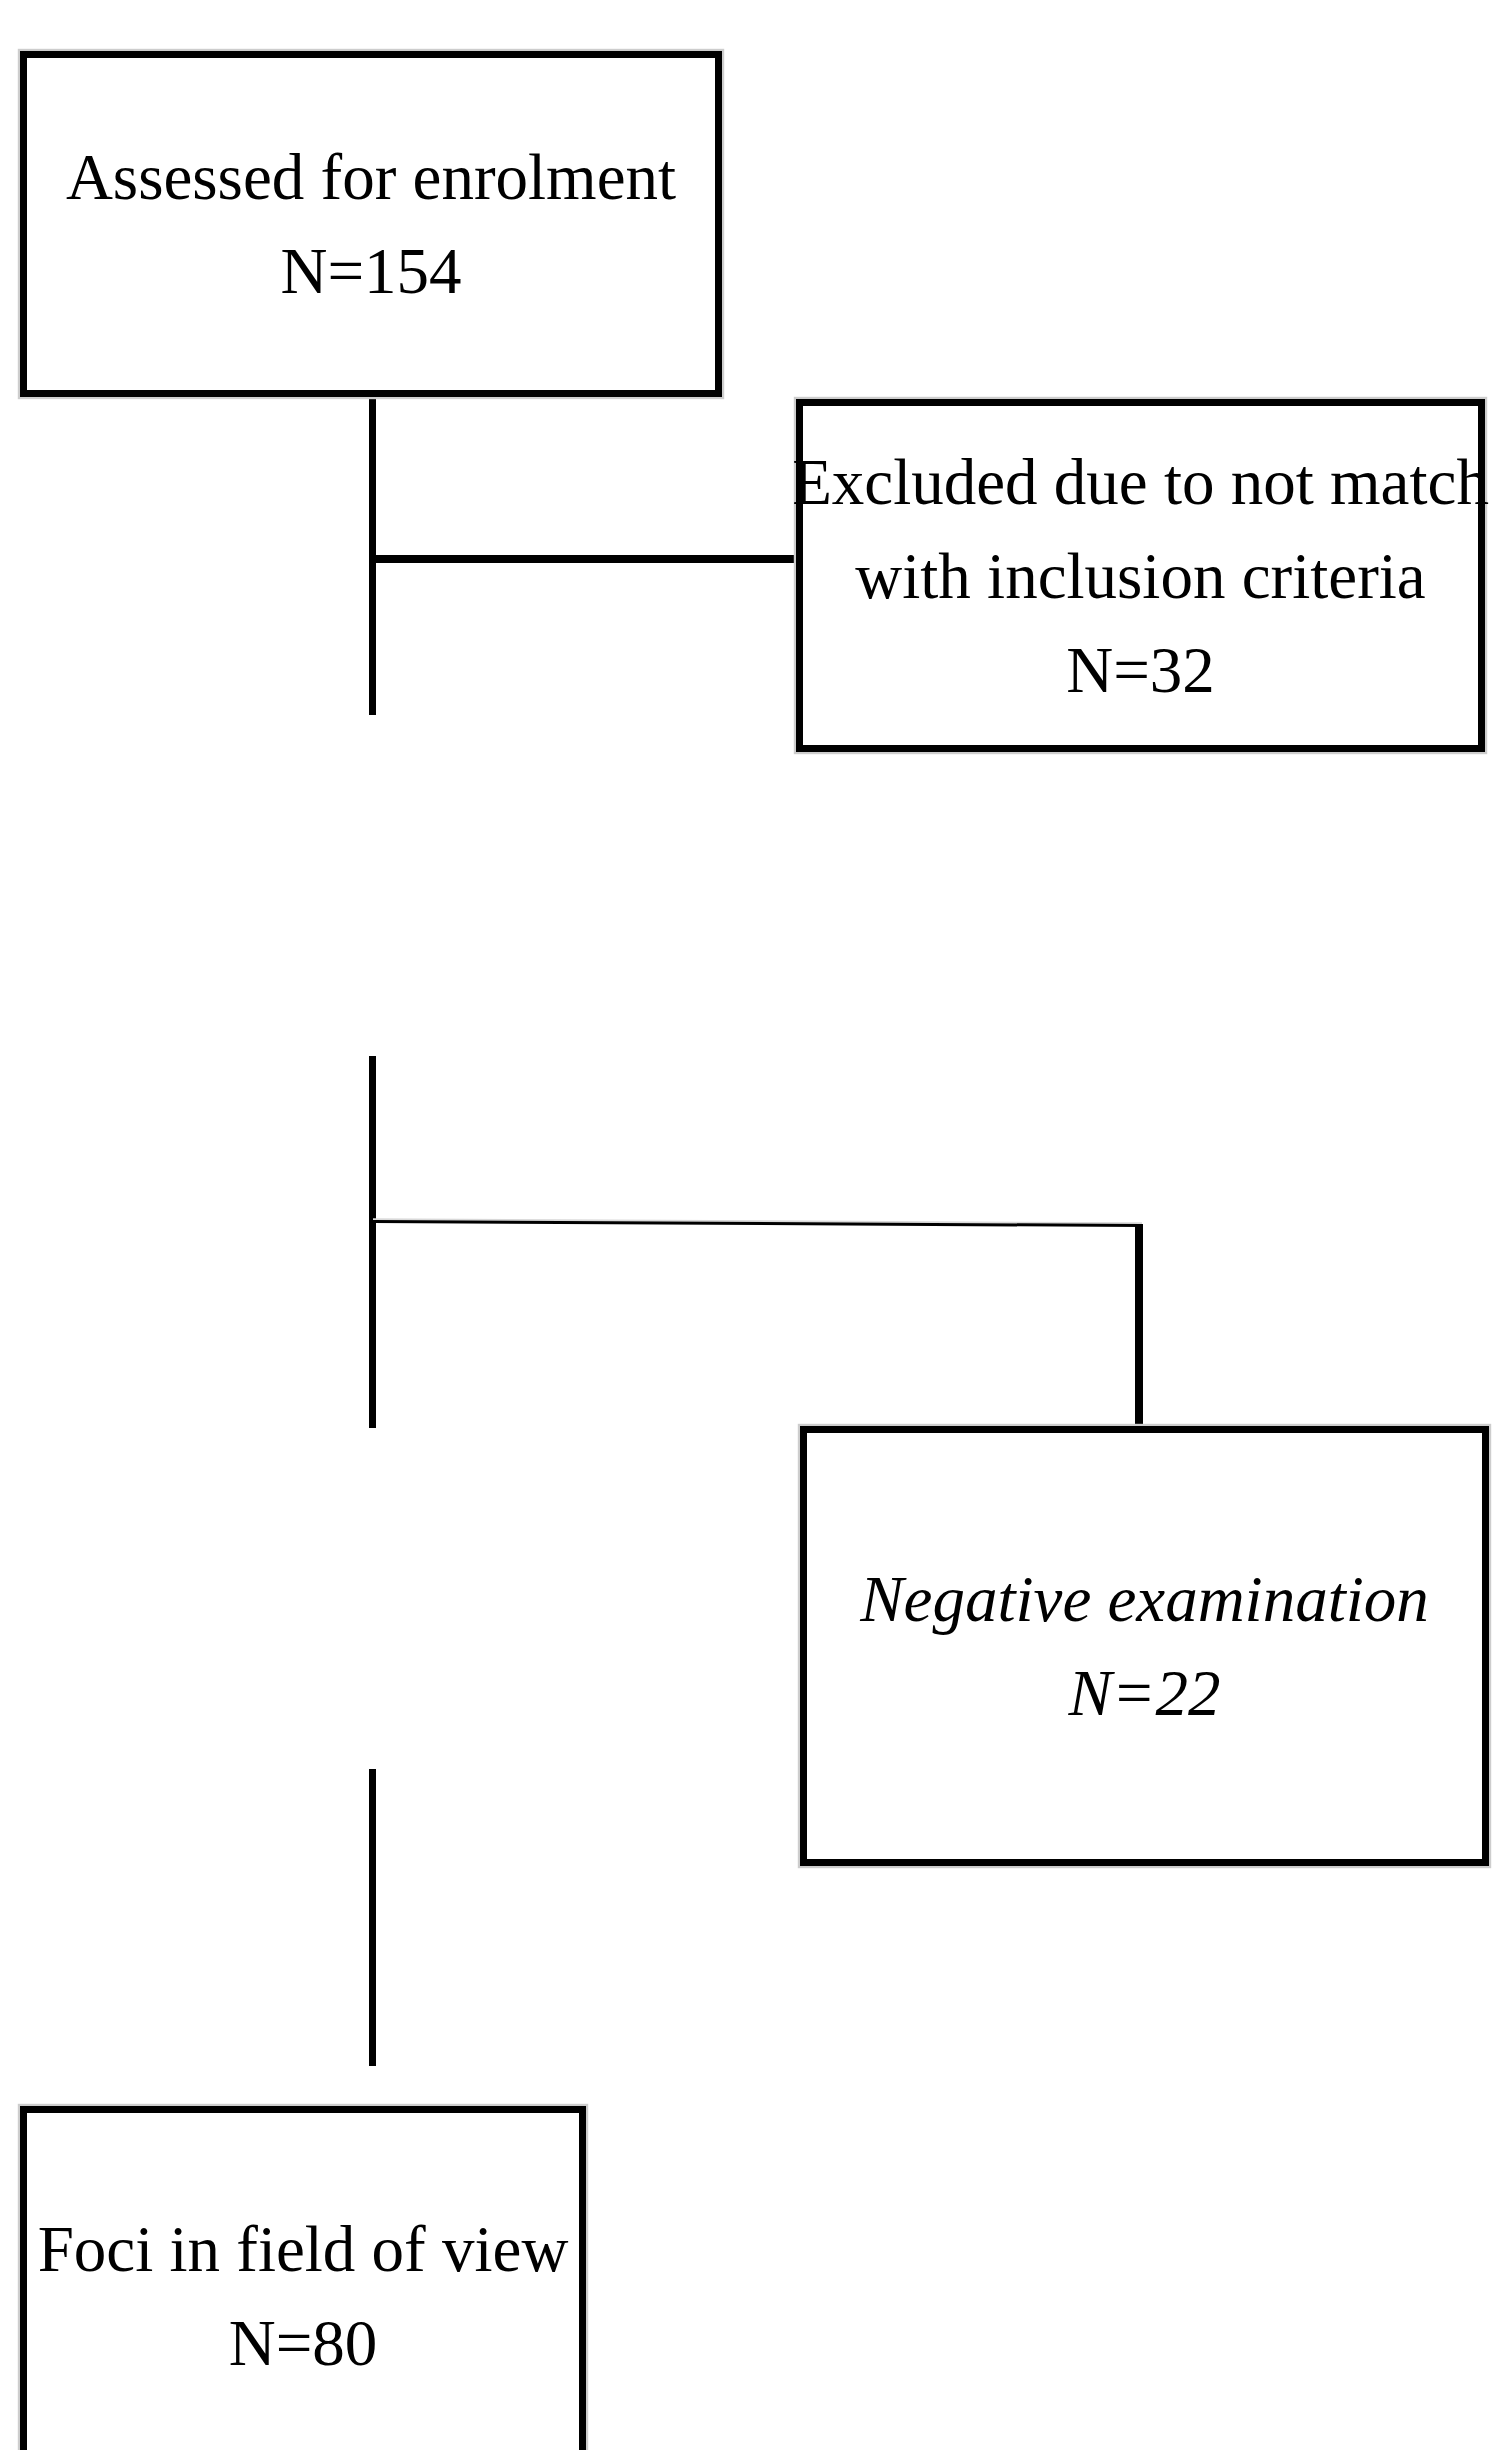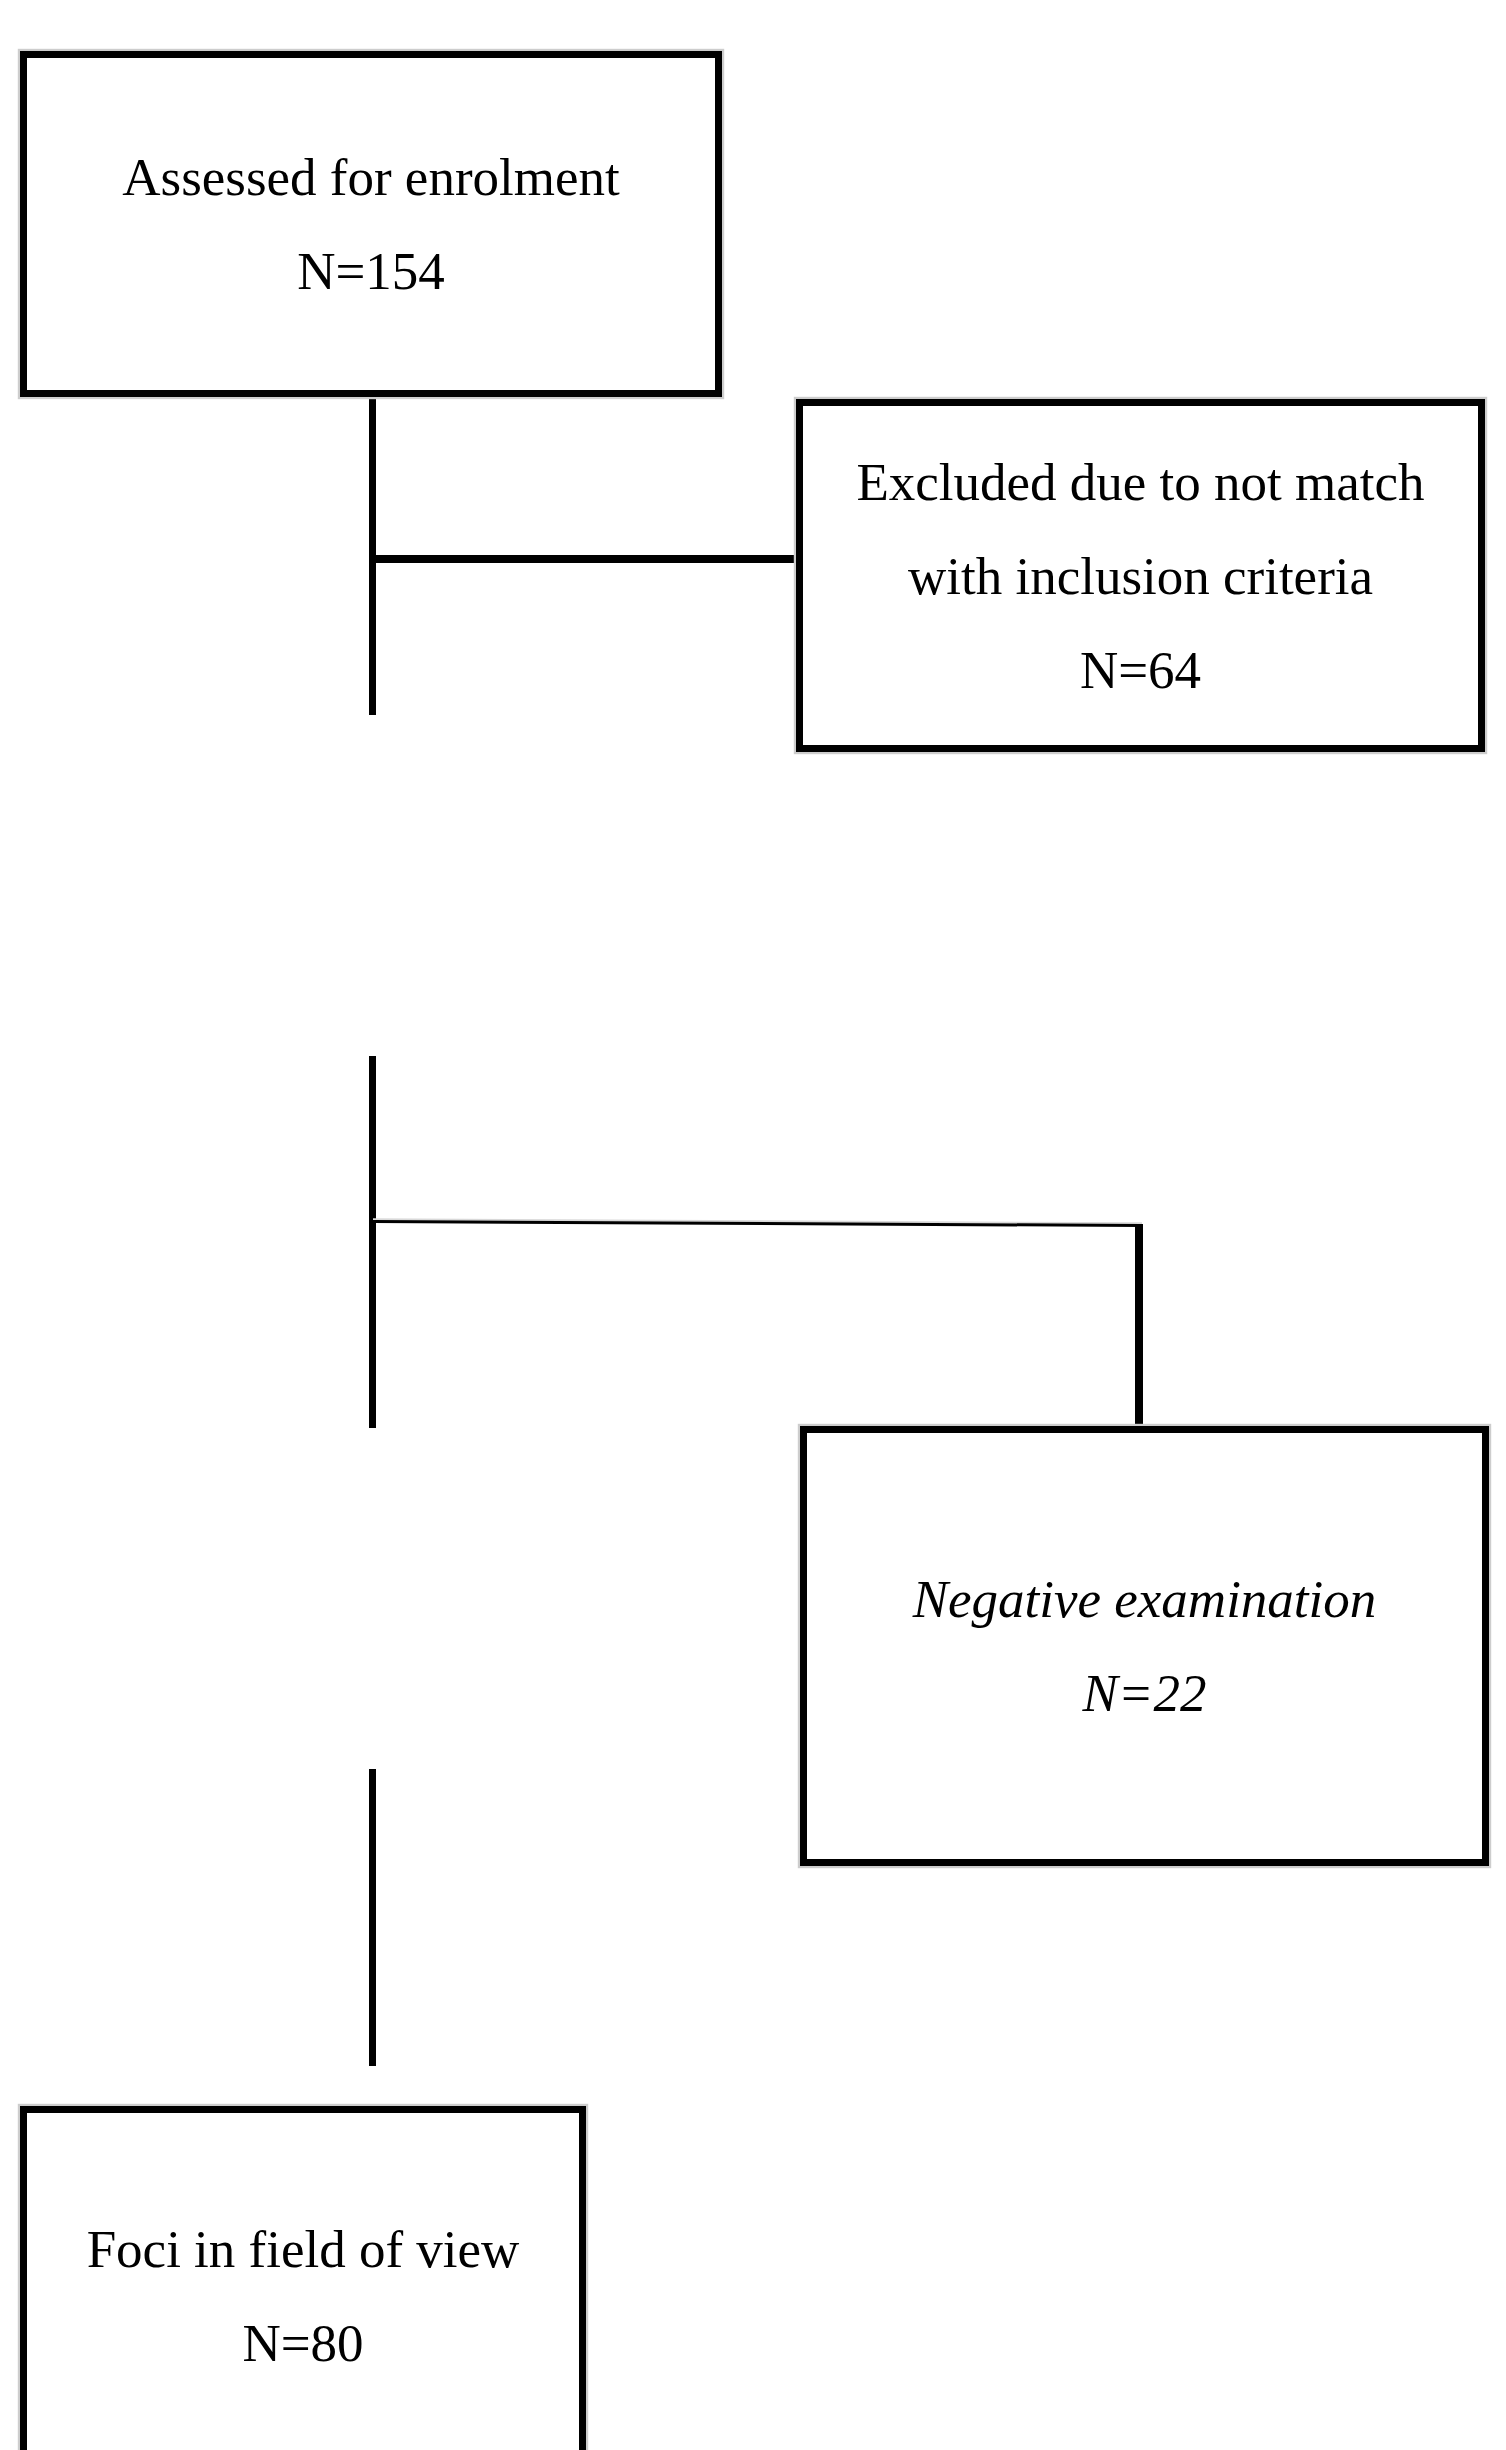--- a/index.html
+++ b/index.html
@@ -22,21 +22,21 @@
     border: 7.8px solid #000000;
     background: #ffffff;
     box-shadow: 0 0 0 2.2px #cdcdcd;
     display: flex;
     flex-direction: column;
     justify-content: center;
     align-items: center;
     text-align: center;
   }
   .fbox .bline {
-    font-size: 53px;
+    font-size: 65px;
     line-height: 94px;
     white-space: nowrap;
     letter-spacing: 0px;
   }
   .conn {
     position: absolute;
     background: #000000;
   }
   .conn.thin {
     height: 3.4px;
@@ -74,21 +74,21 @@
   <div class="conn" id="conn-v4"></div>
 
   <div class="fbox" id="box-assessed">
     <div class="bline">Assessed for enrolment</div>
     <div class="bline">N=154</div>
   </div>
 
   <div class="fbox" id="box-excluded">
     <div class="bline">Excluded due to not match</div>
     <div class="bline">with inclusion criteria</div>
-    <div class="bline">N=64</div>
+    <div class="bline">N=32</div>
   </div>
 
 
 
   <div class="fbox" id="box-negative">
     <div class="bline">Negative examination</div>
     <div class="bline">N=22</div>
   </div>
 
   <div class="fbox" id="box-foci">

